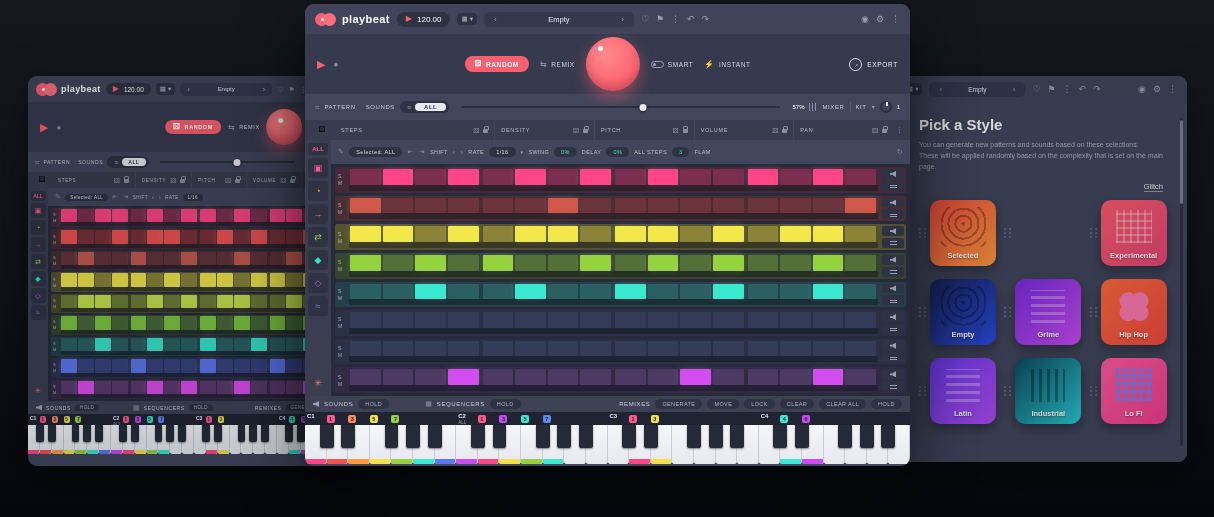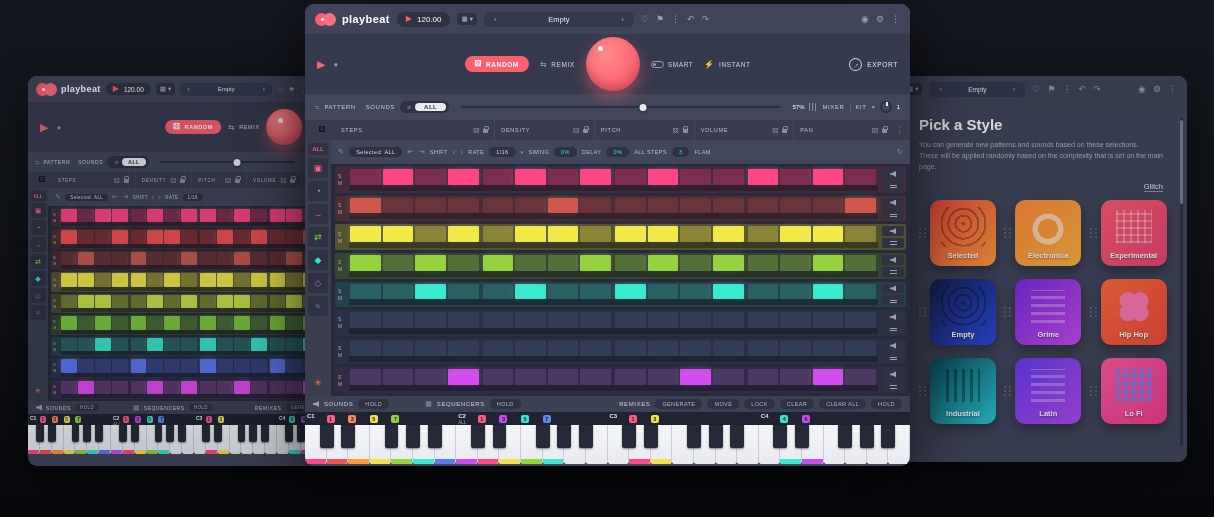--- a/index.html
+++ b/index.html
@@ -788,23 +788,20 @@
           </div>
           <div class="tile-cell">
             <div class="grip">
               <i></i>
               <i></i>
               <i></i>
               <i></i>
               <i></i>
               <i></i>
             </div>
-            <div class="tile tile-ring" style="background: linear-gradient(135deg, rgb(255, 138, 60), rgb(255, 176, 60));">
-              <span class="tile-label">Electronica</span>
-            </div>
           </div>
           <div class="tile-cell">
             <div class="grip">
               <i></i>
               <i></i>
               <i></i>
               <i></i>
               <i></i>
               <i></i>
             </div>
@@ -853,35 +850,35 @@
           </div>
           <div class="tile-cell">
             <div class="grip">
               <i></i>
               <i></i>
               <i></i>
               <i></i>
               <i></i>
               <i></i>
             </div>
+            <div class="tile tile-stripes" style="background: linear-gradient(135deg, rgb(106, 58, 240), rgb(176, 74, 240));">
+              <span class="tile-label">Latin</span>
+            </div>
+          </div>
+          <div class="tile-cell">
+            <div class="grip">
+              <i></i>
+              <i></i>
+              <i></i>
+              <i></i>
+              <i></i>
+              <i></i>
+            </div>
             <div class="tile tile-bars" style="background: linear-gradient(135deg, rgb(11, 74, 94), rgb(42, 200, 210));">
               <span class="tile-label">Industrial</span>
-            </div>
-          </div>
-          <div class="tile-cell">
-            <div class="grip">
-              <i></i>
-              <i></i>
-              <i></i>
-              <i></i>
-              <i></i>
-              <i></i>
-            </div>
-            <div class="tile tile-stripes" style="background: linear-gradient(135deg, rgb(106, 58, 240), rgb(176, 74, 240));">
-              <span class="tile-label">Latin</span>
             </div>
           </div>
           <div class="tile-cell">
             <div class="grip">
               <i></i>
               <i></i>
               <i></i>
               <i></i>
               <i></i>
               <i></i>

